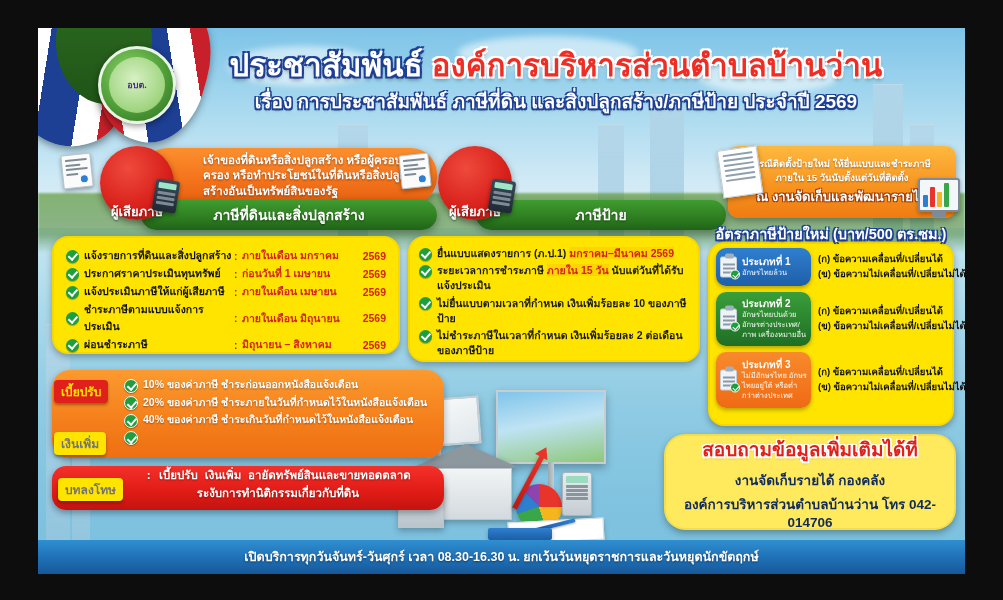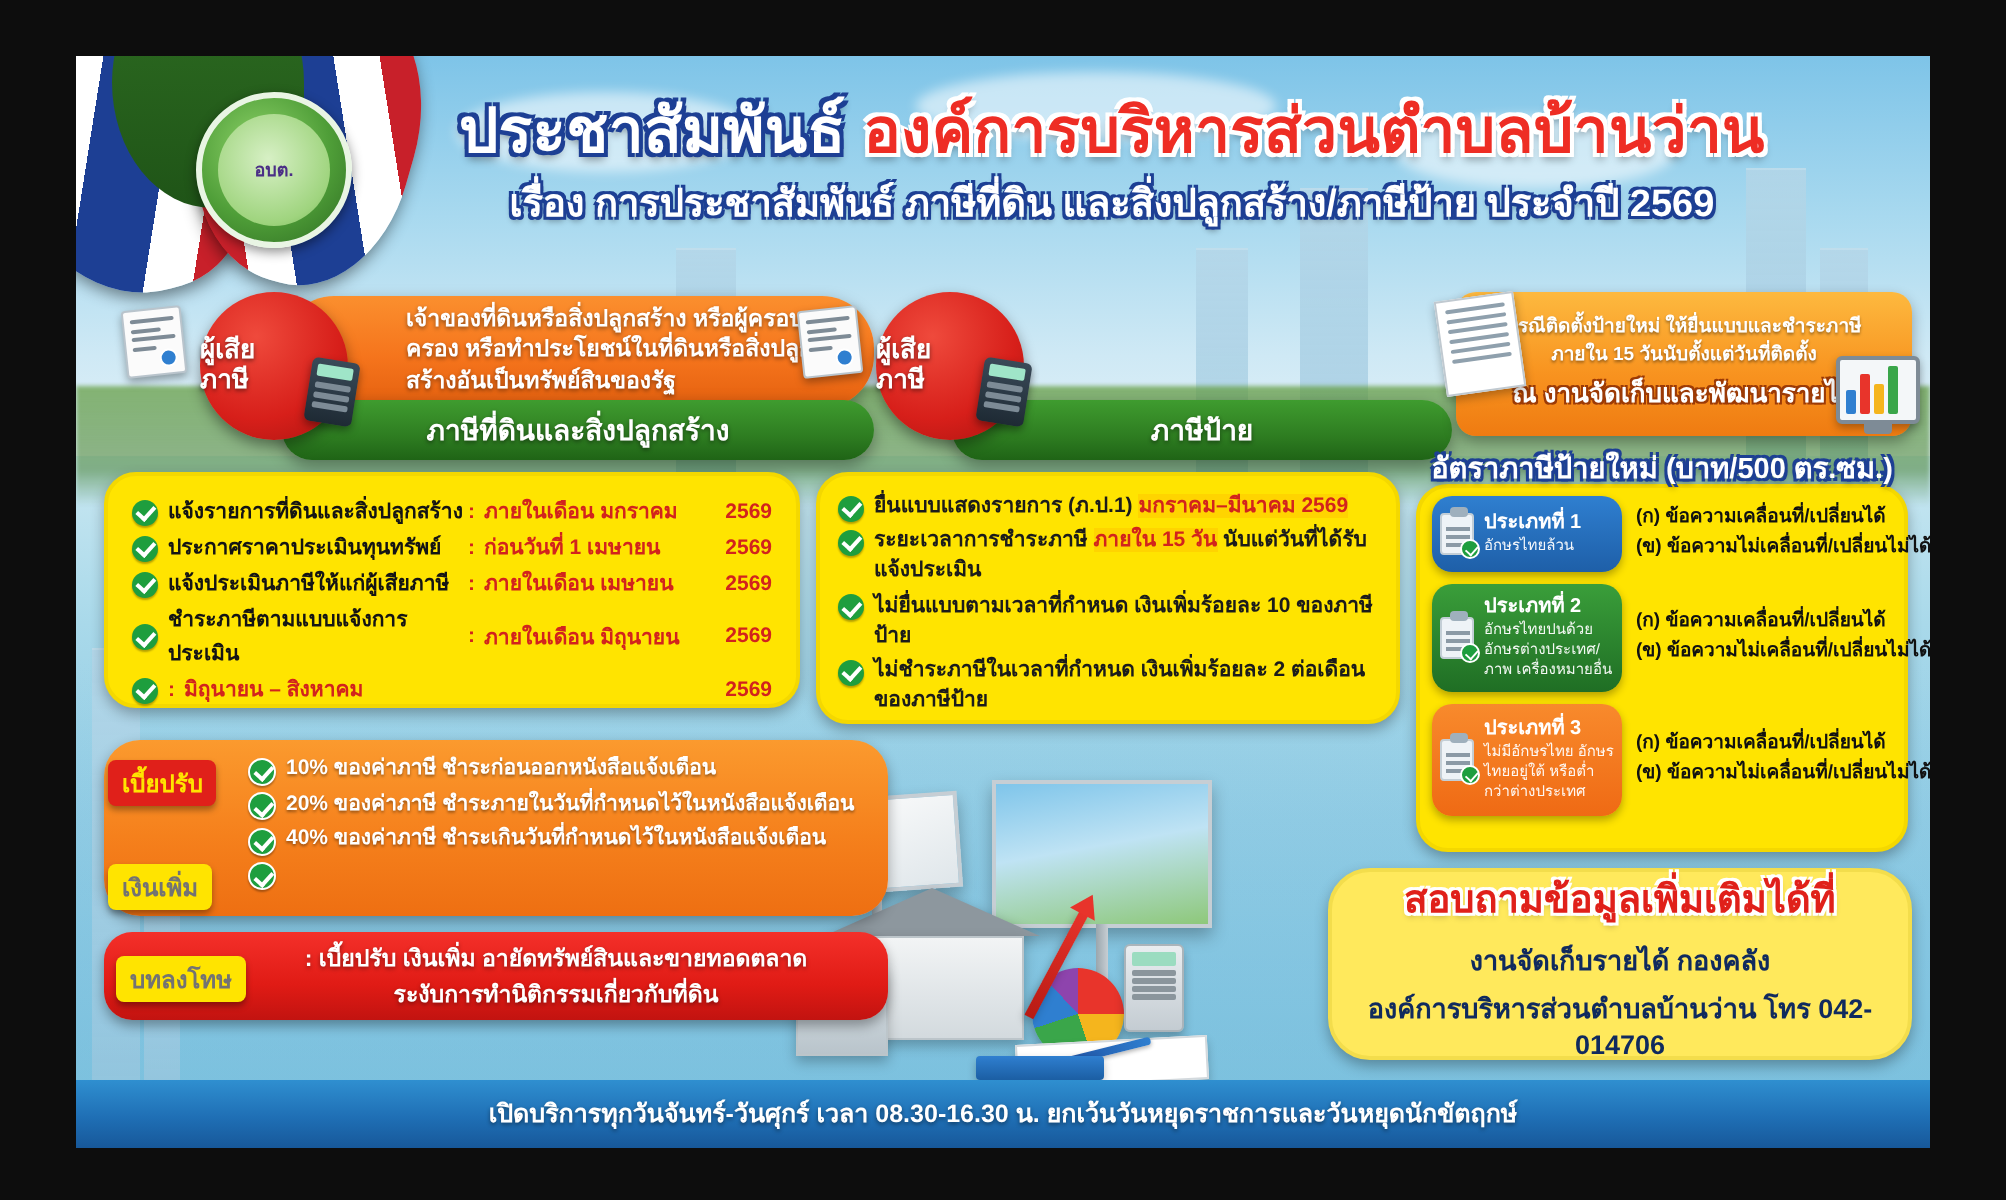--- a/index.html
+++ b/index.html
@@ -79,21 +79,21 @@
     text-shadow:-1.5px -1.5px 0 #1d3f94, 1.5px -1.5px 0 #1d3f94,
                 -1.5px 1.5px 0 #1d3f94, 1.5px 1.5px 0 #1d3f94, 0 2px 3px rgba(0,0,0,.4);
     white-space:nowrap;
   }
 
   
   .payer-badge {
     position:absolute; width:74px; height:74px; border-radius:50%;
     background: radial-gradient(circle at 38% 30%, #ef4a3c, #d71f1a 60%, #a81410 100%);
     box-shadow:0 3px 7px rgba(0,0,0,.4);
-    display:flex; flex-direction:column; align-items:flex-start; justify-content:center;
+    display:flex; flex-direction:row; align-items:flex-end; justify-content:center;
     z-index:6;
   }
   .payer-badge span { color:#fff; font-size:13px; font-weight:bold; line-height:1.15;
     text-shadow:0 1px 2px rgba(0,0,0,.5); }
 
   .doc-ic {
     position:absolute; width:30px; height:34px; background:#fbfbfb;
     border:1px solid #b9c4cc; border-radius:2px; z-index:7;
     box-shadow:0 2px 4px rgba(0,0,0,.35); transform:rotate(-6deg);
     padding:4px 3px;
@@ -171,22 +171,23 @@
   .tagred { background:#e0201a; color:#ffe400; box-shadow:0 2px 3px rgba(0,0,0,.35);}
   .tagyel { background:#ffe400; color:#737373; box-shadow:0 2px 3px rgba(0,0,0,.35);}
   .ocard .row .lt { color:#ffffff; text-shadow:0 1px 1.5px rgba(0,0,0,.4); }
   .ocard .chk { background:#1e9e3e; border:1.5px solid #fff; width:14px;height:14px;}
   .ocard .chk::after { left:4px; top:1.5px; }
 
   
   .redbar {
     position:absolute; background:linear-gradient(180deg,#f4302a,#e01b15 60%,#c21310);
     border-radius:14px; box-shadow:0 3px 6px rgba(0,0,0,.33); z-index:5;
-    display:flex; flex-direction:column; align-items:center; justify-content:center;
+    display:flex; flex-direction:column; align-items:center; 
     color:#fff;
+    font-family:Liberation Mono, monospace;
   }
   .redbar .l1 { font-size:11.5px; font-weight:bold; text-shadow:0 1px 2px rgba(0,0,0,.4);}
   .redbar .l2 { font-size:11.5px; font-weight:bold; text-shadow:0 1px 2px rgba(0,0,0,.4);}
 
   
   .notice {
     position:absolute; border-radius:10px; z-index:5;
     background: linear-gradient(180deg,#fdb93f,#f89420 55%,#ef7b11);
     box-shadow:0 3px 7px rgba(0,0,0,.32);
     display:flex; flex-direction:column; align-items:center; justify-content:center;
@@ -403,20 +404,21 @@
     </div>
     <div class="lrow">
       <span class="chk"></span>
       <span class="lbl">ชำระภาษีตามแบบแจ้งการประเมิน</span>
       <span class="col">:</span>
       <span class="val">ภายในเดือน มิถุนายน</span>
       <span class="yr">2569</span>
     </div>
     <div class="lrow">
       <span class="chk"></span>
+      <span class="lbl">ผ่อนชำระภาษี</span>
       <span class="col">:</span>
       <span class="val">มิถุนายน – สิงหาคม</span>
       <span class="yr">2569</span>
     </div>
   </div>
 
   <div class="pill pill-bot" style="left:438px;top:172px;width:250px;height:30px;">
     <span>ภาษีป้าย</span>
   </div>
   <div class="payer-badge" style="left:400px;top:118px;">

